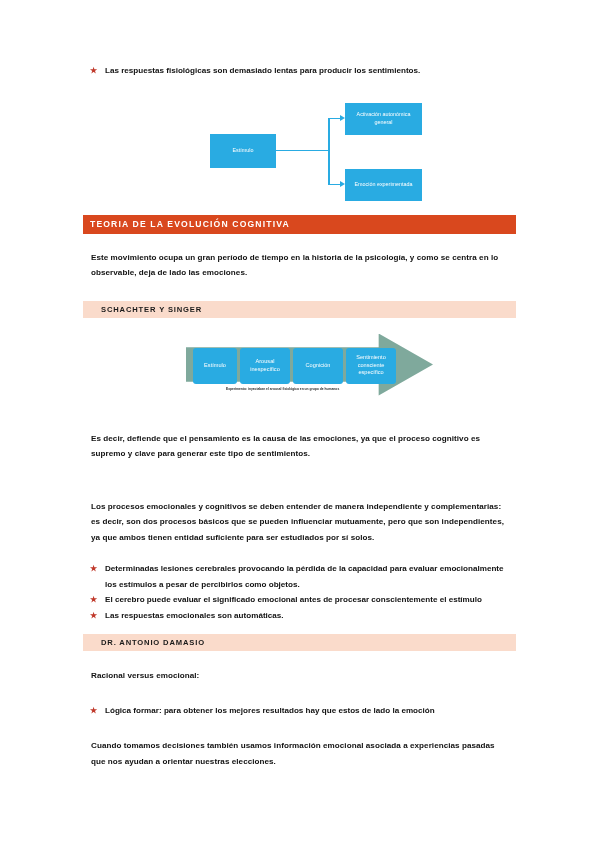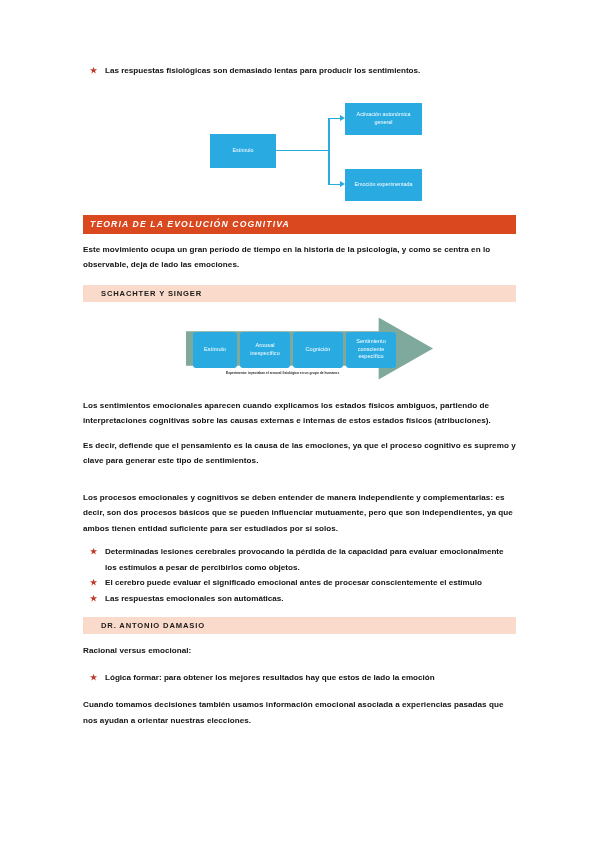--- a/index.html
+++ b/index.html
@@ -29,21 +29,21 @@
     width: 433px;
   }
 
   
   .para {
     font-size: 8.1px;
     line-height: 15.5px;
     letter-spacing: 0.05px;
     color: #111111;
     font-weight: 600;
-    margin: 0;
+    margin: 8px;
   }
 
   
   .bullet-row {
     display: flex;
     align-items: flex-start;
     font-size: 8.1px;
     line-height: 15.5px;
     font-weight: 600;
     color: #111111;
@@ -84,21 +84,20 @@
     background: #d9481e;
     color: #ffffff;
     font-size: 8.6px;
     font-weight: 600;
     letter-spacing: 1.15px;
     padding: 5px 7px 5px 7px;
     box-sizing: border-box;
     height: 19px;
     display: flex;
     align-items: center;
-    font-style: italic;
   }
   .bar-sub {
     background: #fadbcb;
     color: #1a1a1a;
     font-size: 7.6px;
     font-weight: 700;
     letter-spacing: 0.85px;
     padding: 4px 18px;
     box-sizing: border-box;
     height: 17px;
@@ -238,21 +237,20 @@
       <div class="chev-boxes">
         <div class="c-box b1">Estímulo</div>
         <div class="c-box b2">Arousal inespecífico</div>
         <div class="c-box b3">Cognición</div>
         <div class="c-box b4">Sentimiento consciente específico</div>
       </div>
       <div class="chev-caption">Experimento: inyectaban el arousal fisiológico en un grupo de humanos</div>
     </div>
 
     <div style="height:4px"></div>
-    <p class="para">Los sentimientos emocionales aparecen cuando explicamos los estados físicos ambiguos, partiendo de interpretaciones cognitivas sobre las causas externas e internas de estos estados físicos (atribuciones).</p>
     <div style="height:9px"></div>
     <p class="para">Es decir, defiende que el pensamiento es la causa de las emociones, ya que el proceso cognitivo es supremo y clave para generar este tipo de sentimientos.</p>
 
     <div style="height:13px"></div>
 
     <div style="height:8px"></div>
     <p class="para">Los procesos emocionales y cognitivos se deben entender de manera independiente y complementarias: es decir, son dos procesos básicos que se  pueden influenciar mutuamente, pero que son independientes, ya que ambos tienen entidad suficiente para ser estudiados por sí solos.</p>
 
     <div style="height:8px"></div>
     <div class="bullet-row">

